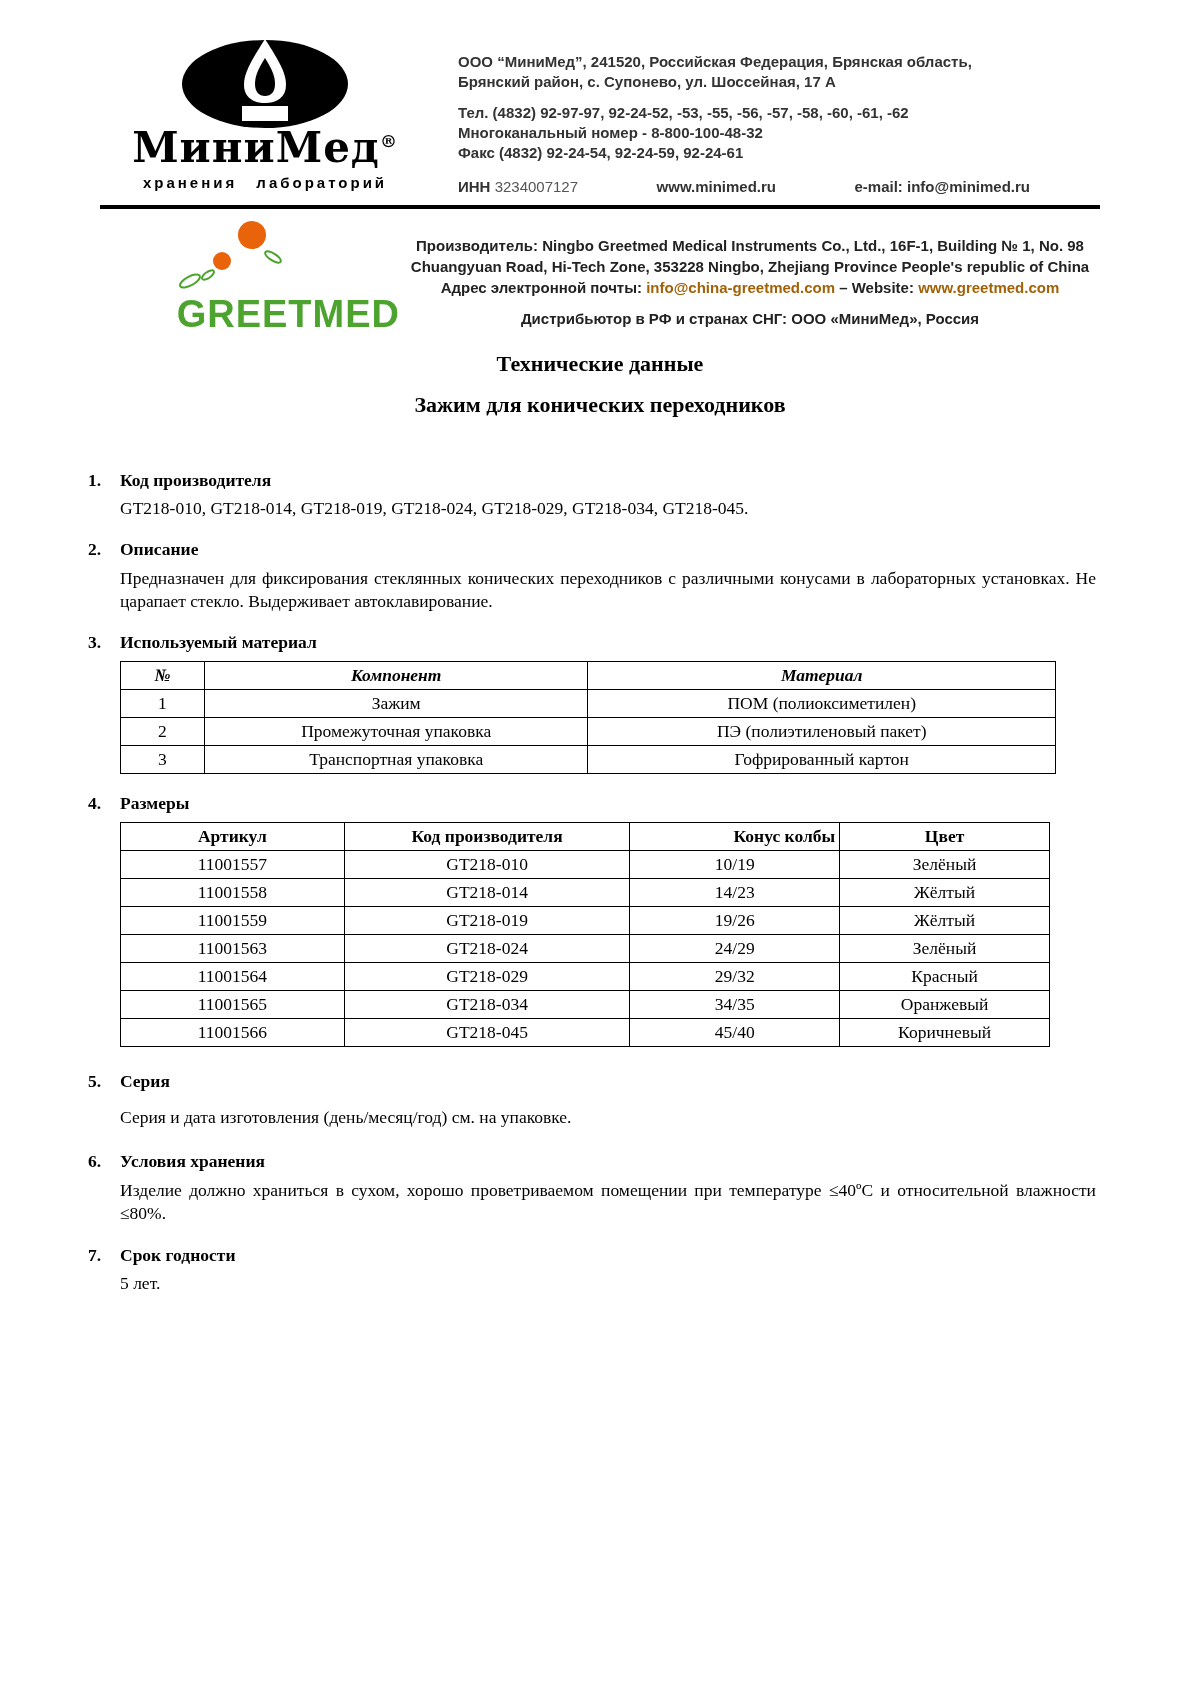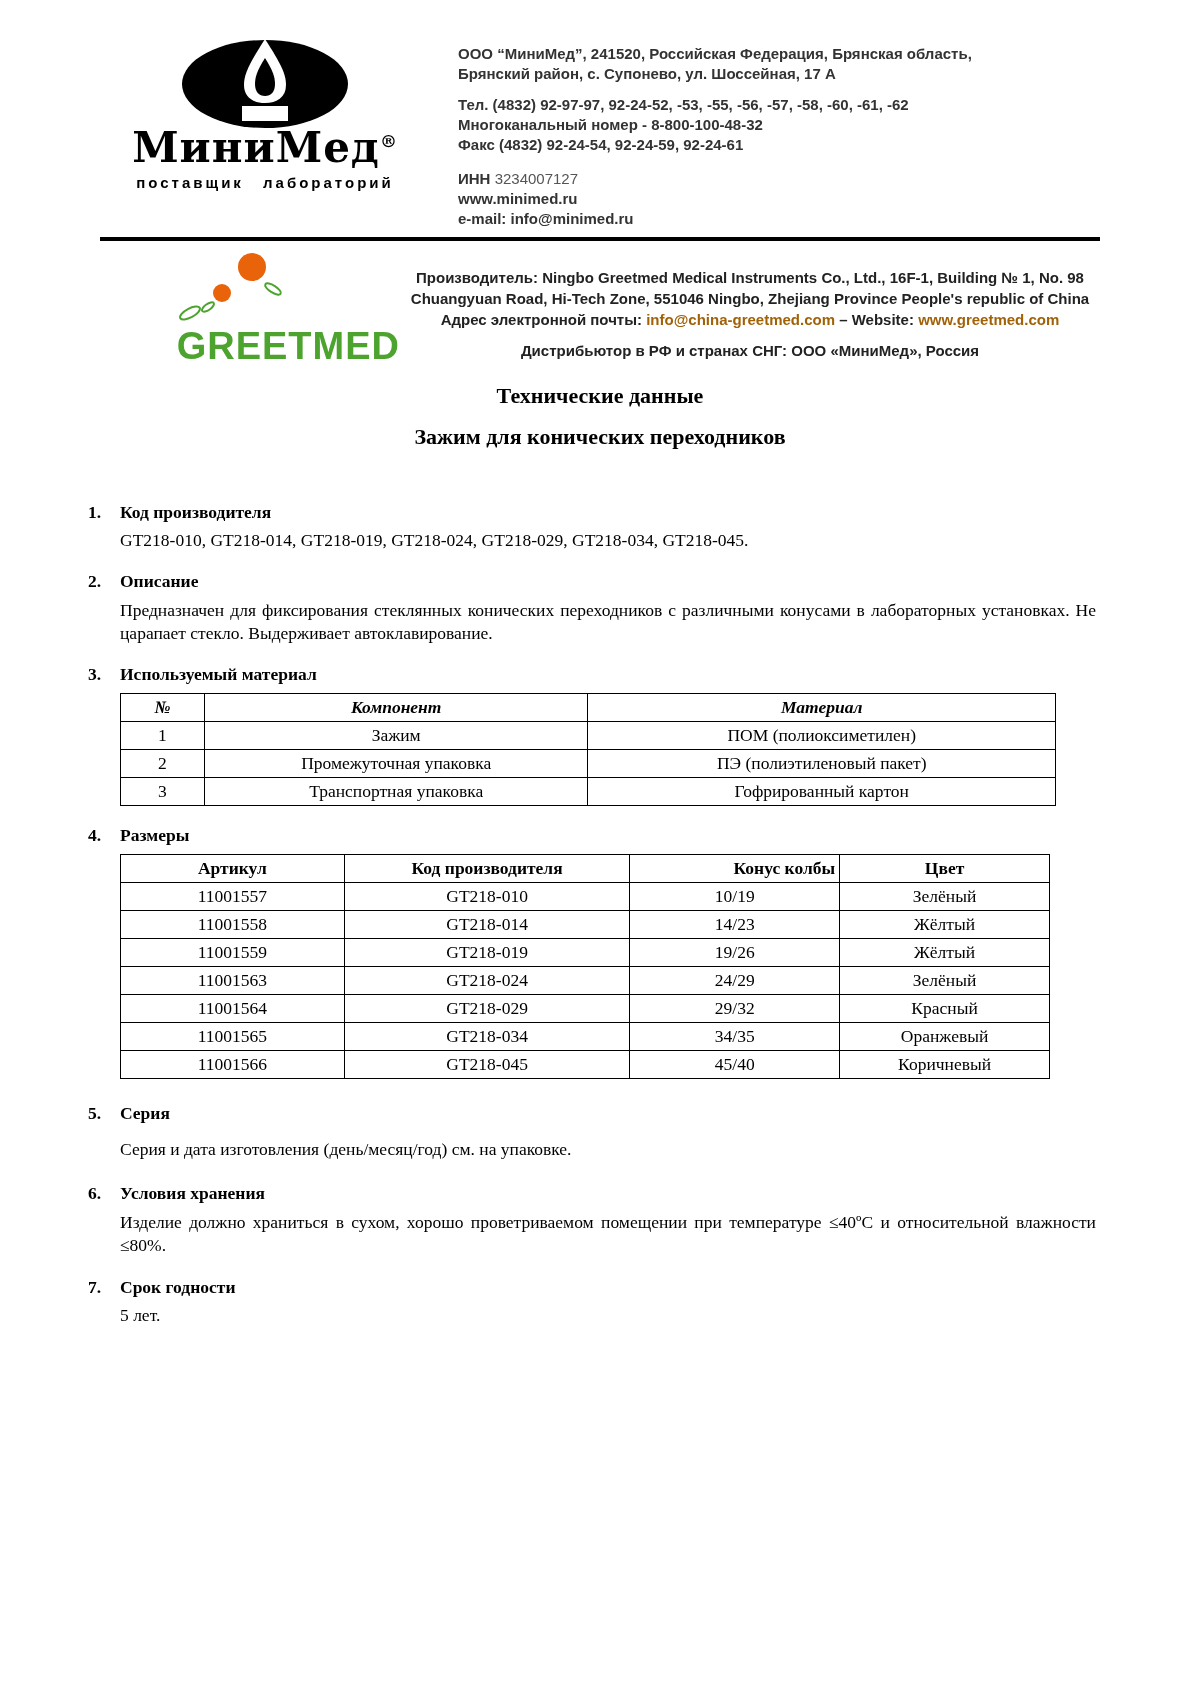--- a/index.html
+++ b/index.html
@@ -8,23 +8,23 @@
   .page { position:relative; width:1200px; height:1697px; background:#fff; overflow:hidden; padding-top:36px; }
 
   
   .hdr { display:flex; padding:0 100px; }
   .logo-col { width:330px; text-align:center; flex:none; }
   .logo-col svg { display:block; margin:0 auto; }
   .logo-name { font-family:"DejaVu Serif", serif; font-weight:bold; font-size:42px; letter-spacing:1px; line-height:1.05; margin-top:-4px; white-space:nowrap; }
   .logo-name sup { font-size:17px; vertical-align:super; }
   .logo-sub { font-family:"Liberation Sans", sans-serif; font-weight:bold; font-size:15px; letter-spacing:3px; word-spacing:12px; margin-top:4px; white-space:nowrap; }
   .contact-col { width:600px; padding-left:28px; font-family:"Liberation Sans", sans-serif; font-weight:bold; font-size:15px; color:#333; line-height:20px; padding-top:8px; }
-  .contact-col .grp { margin-bottom:11px; }
+  .contact-col .grp { margin-bottom:11px;margin-top:8px; }
   .contact-col div { white-space:nowrap; }
-  .inn-row { display:flex; justify-content:space-between; margin-top:14px;flex-direction:column; }
+  .inn-row { display:flex; justify-content:space-between; margin-top:14px; }
   .inn-num { font-weight:normal; color:#555; }
 
   .divider { border-top:4px solid #000; margin:8px 100px 10px 100px; }
 
   
   .ghdr { display:flex; padding:0 100px; }
   .greet-col { width:300px; flex:none; padding-left:12px; }
   .greet-dots { margin-left:62px; }
   .greet-name { font-family:"Liberation Sans", sans-serif; font-weight:bold; font-size:38px; letter-spacing:1px; color:#4CA42F; line-height:1;text-align:right; }
   .mfr-col { flex:1; text-align:center; font-family:"Liberation Sans", sans-serif; font-weight:bold; font-size:15px; line-height:21px; color:#222; padding-top:16px; }
@@ -61,21 +61,21 @@
     <div class="logo-col">
       <span>
         <svg width="172" height="94" viewBox="0 0 172 94">
           <ellipse cx="86" cy="48" rx="83" ry="44" fill="#000"></ellipse>
           <path d="M86 3 C 70 28, 65 38, 65 49 C 65 61, 74 67, 86 67 C 98 67, 107 61, 107 49 C 107 38, 102 28, 86 3 Z" fill="#fff"></path>
           <path d="M86 22 C 78 35, 76 41, 76 48 C 76 56, 80 60, 86 60 C 92 60, 96 56, 96 48 C 96 41, 94 35, 86 22 Z" fill="#000"></path>
           <rect x="63" y="70" width="46" height="15" fill="#fff"></rect>
         </svg>
       </span>
       <div class="logo-name"><span>МиниМед</span><sup>®</sup></div>
-      <div class="logo-sub">поставщик лабораторий</div>
+      <div class="logo-sub">хранения лабораторий</div>
     </div>
     <div class="contact-col">
       <div class="grp">
         <div>ООО “МиниМед”, 241520, Российская Федерация, Брянская область,</div>
         <div>Брянский район, с. Супонево, ул. Шоссейная, 17 А</div>
       </div>
       <div class="grp">
         <div>Тел. (4832) 92-97-97, 92-24-52, -53, -55, -56, -57, -58, -60, -61, -62</div>
         <div>Многоканальный номер - 8-800-100-48-32</div>
         <div>Факс (4832) 92-24-54, 92-24-59, 92-24-61</div>
@@ -98,21 +98,21 @@
           <ellipse cx="34" cy="56" rx="7" ry="3" fill="none" stroke="#4CA42F" stroke-width="2" transform="rotate(-35 34 56)"></ellipse>
           <circle cx="48" cy="42" r="9" fill="#E8630A"></circle>
           <circle cx="78" cy="16" r="14" fill="#E8630A"></circle>
           <ellipse cx="99" cy="38" rx="9" ry="3.5" fill="none" stroke="#4CA42F" stroke-width="2" transform="rotate(32 99 38)"></ellipse>
         </svg>
       </div>
       <div class="greet-name">GREETMED</div>
     </div>
     <div class="mfr-col">
       <div>Производитель: Ningbo Greetmed Medical Instruments Co., Ltd., 16F-1, Building № 1, No. 98</div>
-      <div>Chuangyuan Road, Hi-Tech Zone, 551046 Ningbo, Zhejiang Province People's republic of China</div>
+      <div>Chuangyuan Road, Hi-Tech Zone, 353228 Ningbo, Zhejiang Province People's republic of China</div>
       <div>
         <span>Адрес электронной почты:</span>
         <span class="link">info@china-greetmed.com</span>
         <span>– Website:</span>
         <span class="link">www.greetmed.com</span>
       </div>
       <div class="distrib">Дистрибьютор в РФ и странах СНГ: ООО «МиниМед», Россия</div>
     </div>
   </section>
 

